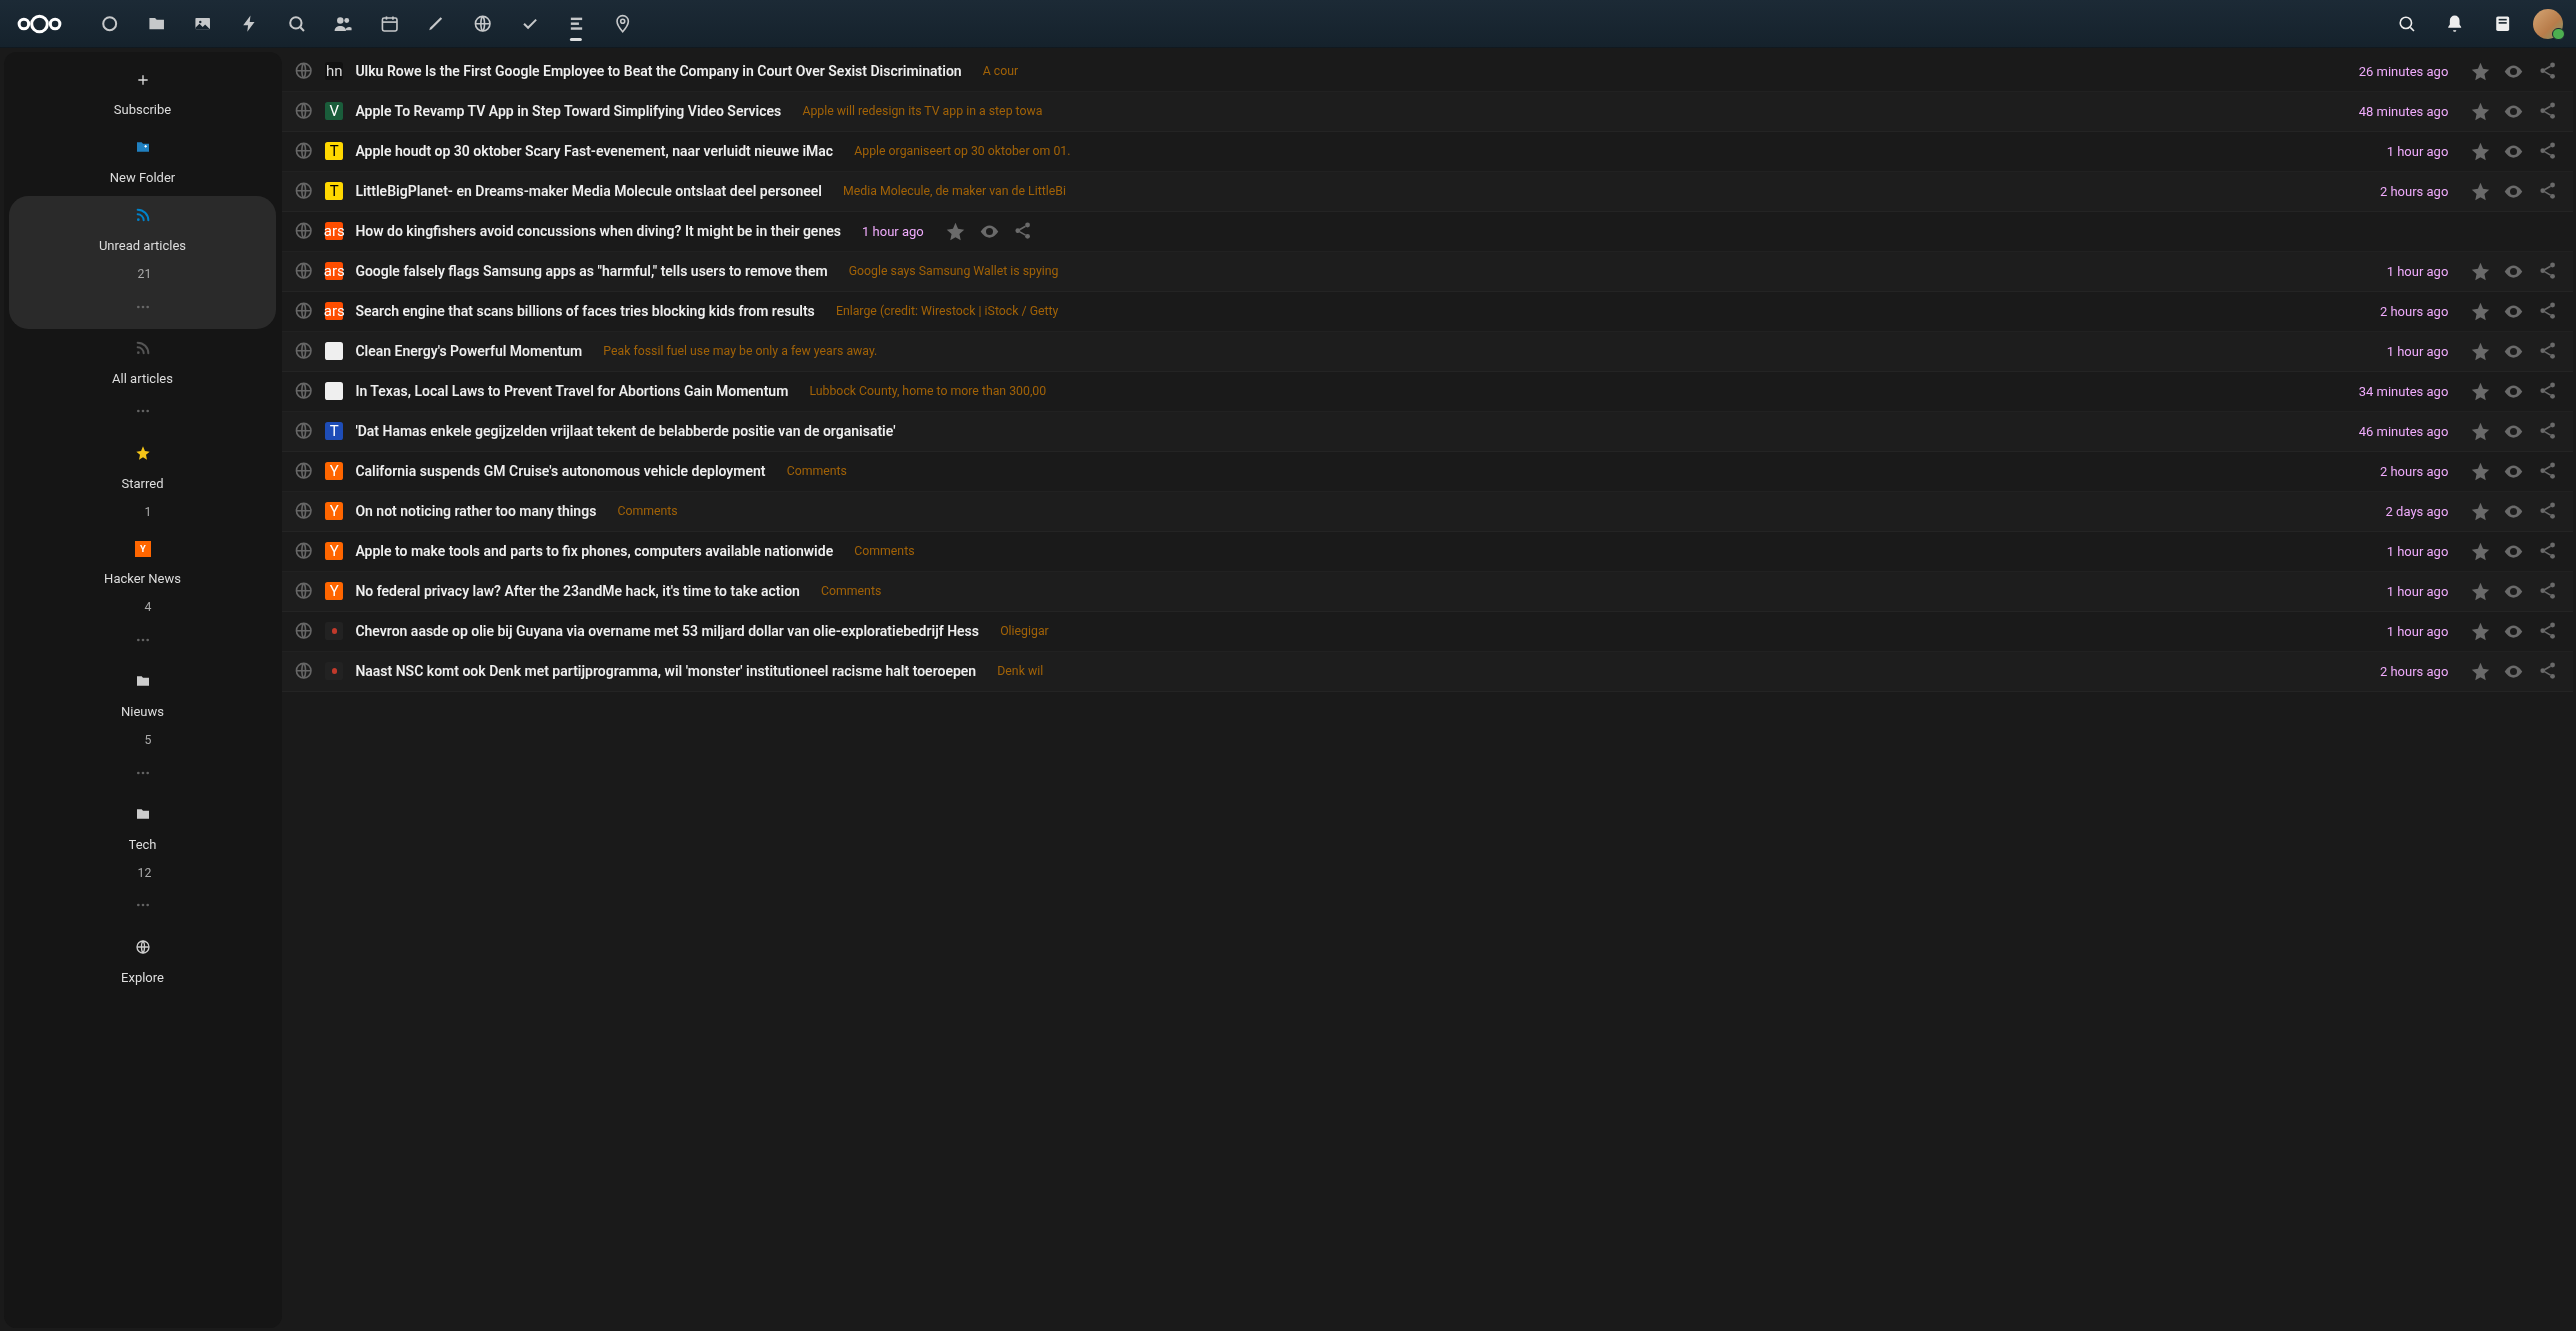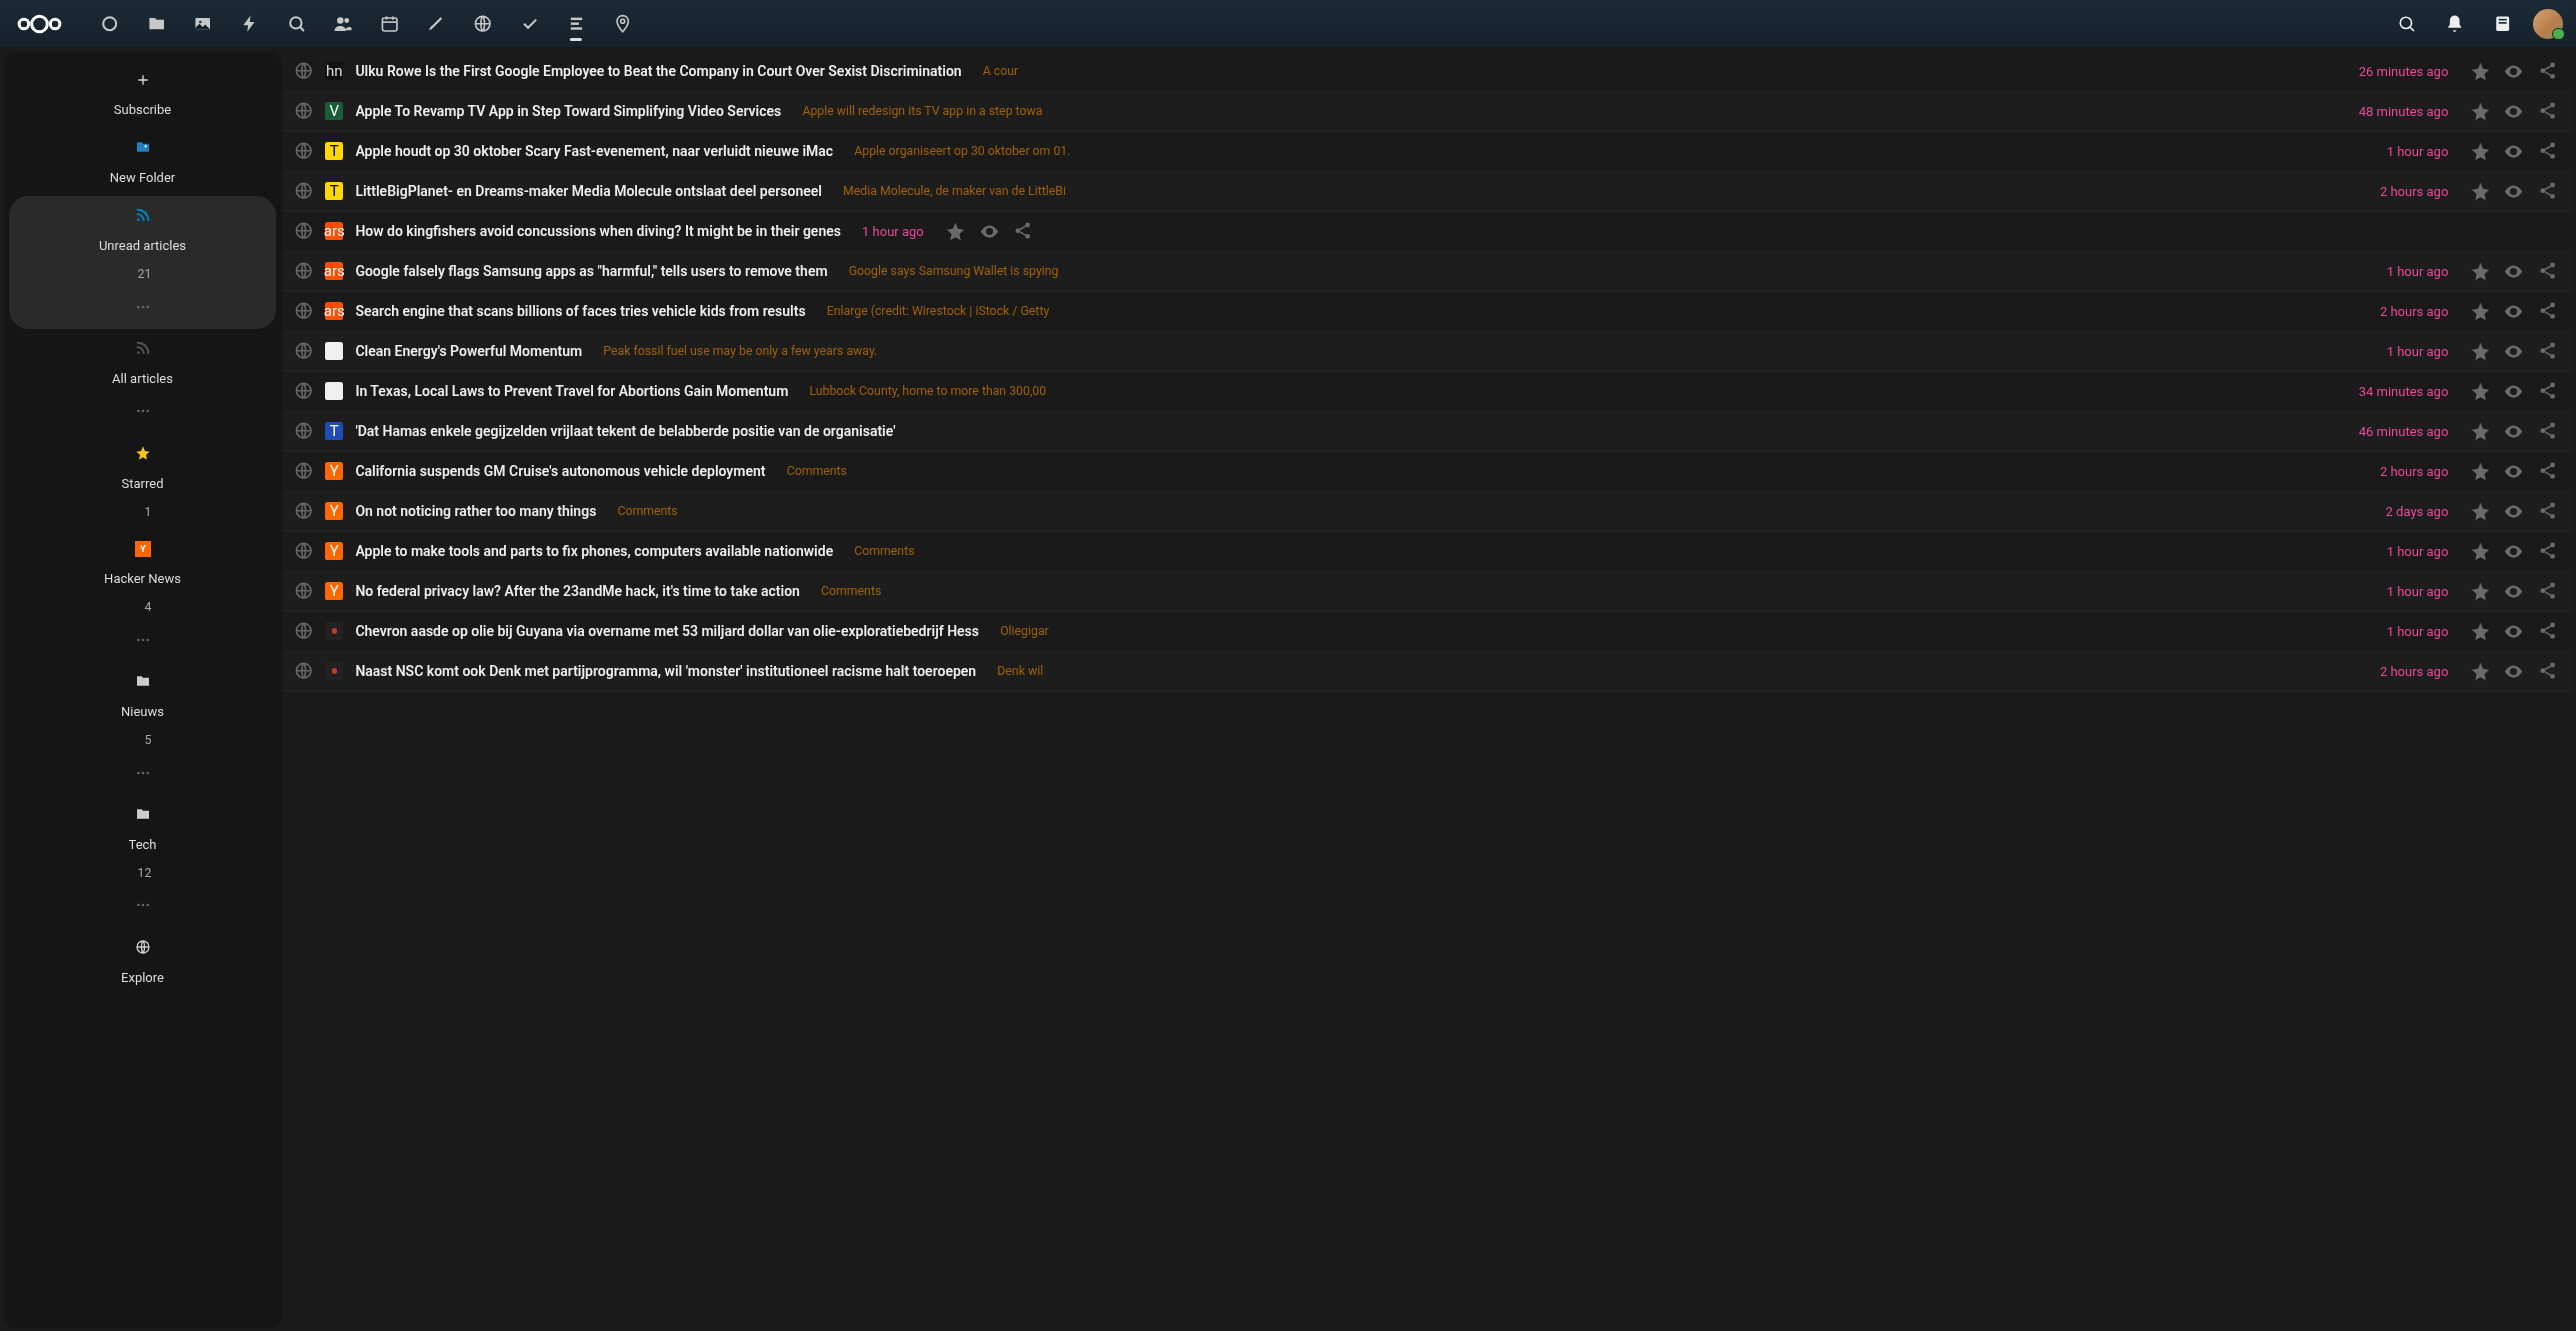--- a/index.html
+++ b/index.html
@@ -86,21 +86,21 @@
     padding: 0 12.3px;
     gap: 12.3px;
     border-bottom: 0.9px solid rgba(255,255,255,0.03);
     cursor:pointer;
   }
   .row:nth-child(even){ background: rgba(255,255,255,0.015);}
   .row .globe { width:19.4px; height:19.4px; color:#666; flex-shrink:0;}
   .row .favicon { width:17.6px; height:17.6px; border-radius:2.6px; flex-shrink:0; display:flex; align-items:center; justify-content:center; font-size:15px; font-weight:normal;}
   .row .title { font-weight:600; font-size:14px; color:#eee; white-space:nowrap; flex-shrink:0;}
   .row .excerpt { color:#a16207; font-size:12.3px; white-space:nowrap; overflow:hidden; text-overflow:ellipsis; flex:1; min-width:0; margin-left:8.8px;}
-  .row .time { color:#ec4899; font-size:13px; white-space:nowrap; flex-shrink:0; margin-left:8.8px;}
+  .row .time { color:#f0abfc; font-size:13px; white-space:nowrap; flex-shrink:0; margin-left:8.8px;}
   .row .actions { display:flex; gap:8.8px; flex-shrink:0; margin-left:7px;}
   .row .actions .act { width:25px; height:25px; display:flex; align-items:center; justify-content:center; color:#6a6a6a;}
   .fav-y { background:#ff6600; color:#fff;}
   .fav-ars { background:#ff4e00; color:#fff; border-radius:50%; font-size:7px;}
   .fav-verge { background:#1a5d3b; color:#fff;}
   .fav-tw { background:#ffd800; color:#000; border-radius:50%;}
   .fav-t { background:#1e4db7; color:#fff;}
   .fav-dot { background:#222;}
   .fav-dot::after { content:''; width:5.3px; height:5.3px; background:#c0392b; border-radius:50%;}
   .fav-nyt { background:#efefef; color:#000;}
@@ -518,21 +518,21 @@
             </svg>
           </span>
         </span>
       </div>
       <div class="row">
         <span class="globe"><svg width="19.4" height="19.4" viewBox="0 0 24 24" fill="none" stroke="currentColor" stroke-width="2">
             <circle cx="12" cy="12" r="9"></circle>
             <path d="M3 12h18M12 3c3 3 3 15 0 18M12 3c-3 3-3 15 0 18"></path>
           </svg></span>
         <span class="favicon fav-ars">ars</span>
-        <span class="title">Search engine that scans billions of faces tries vehicle kids from results</span>
+        <span class="title">Search engine that scans billions of faces tries blocking kids from results</span>
         <span class="excerpt">Enlarge (credit: Wirestock | iStock / Getty</span>
         <span class="time">2 hours ago</span>
         <span class="actions">
           <span class="act">
             <svg width="21" height="21" viewBox="0 0 24 24" fill="currentColor">
               <path d="M12 2l2.9 6.9L22 10l-5.5 4.8L18 22l-6-3.5L6 22l1.5-7.2L2 10l7.1-1.1L12 2z"></path>
             </svg>
           </span>
           <span class="act">
             <svg width="21" height="21" viewBox="0 0 24 24" fill="currentColor">

